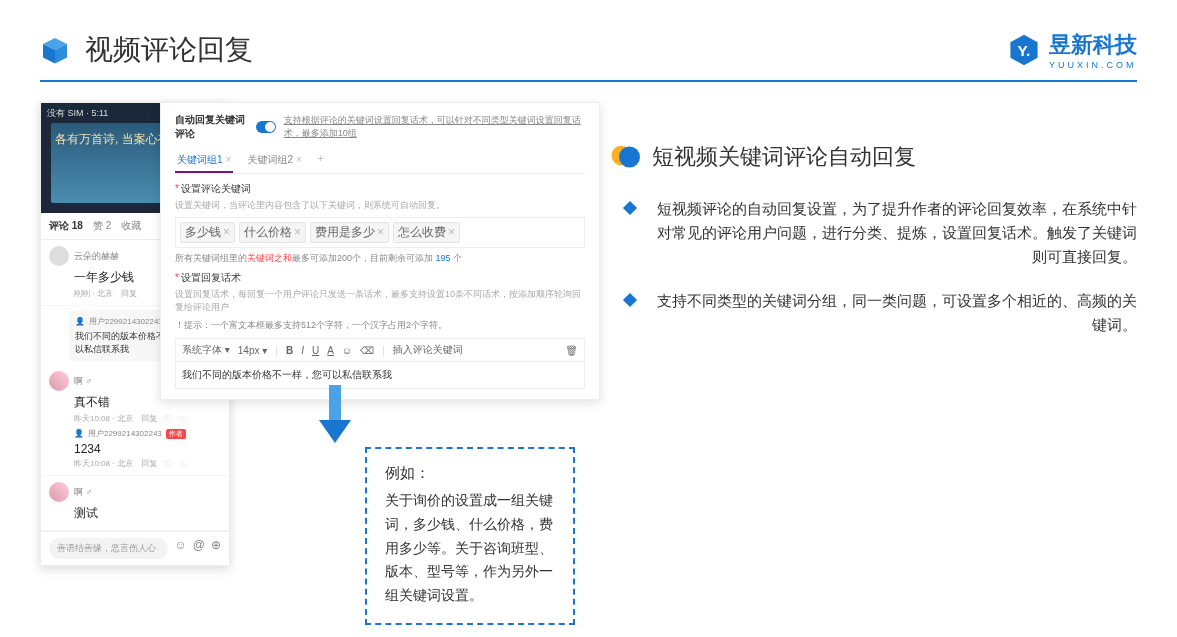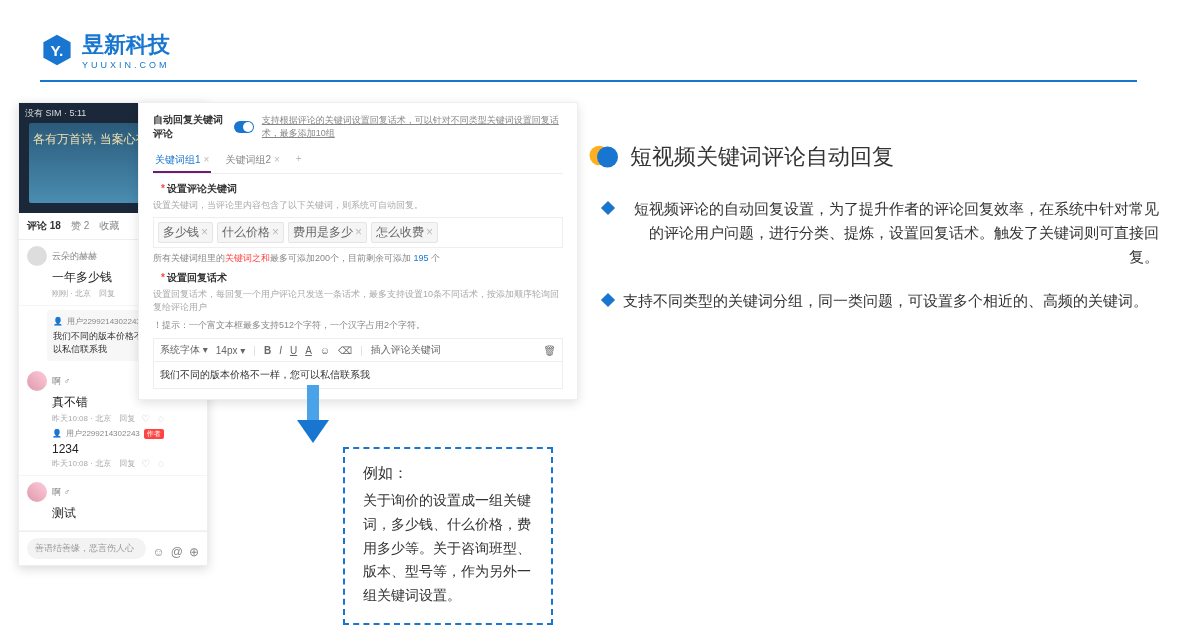--- a/index.html
+++ b/index.html
@@ -8,21 +8,21 @@
 .header { display: flex; align-items: center; justify-content: space-between; padding: 30px 40px 10px 40px; }
 .header-left { display: flex; align-items: center; gap: 15px; }
 .cube-icon { width: 30px; height: 30px; }
 .page-title { font-size: 28px; color: #333; font-weight: 400; }
 .logo-right { display: flex; align-items: center; gap: 8px; }
 .logo-text { color: #1876d0; }
 .logo-text .main { font-size: 22px; font-weight: bold; }
 .logo-text .sub { font-size: 9px; letter-spacing: 3px; color: #1876d0; }
 .hr-line { height: 2px; background: #1876d0; margin: 0 40px 20px 40px; }
 
-.content { display: flex; padding: 0 18px; gap: 30px; }
+.content { display: flex; padding: 0 40px; gap: 30px; }
 .left-col { flex: 0 0 540px; position: relative; }
 .right-col { flex: 1; padding-top: 40px; text-align: right; }
 
 .section-header { display: flex; align-items: center; gap: 12px; margin-bottom: 25px; }
 .section-icon { width: 30px; height: 30px; }
 .section-title { font-size: 22px; color: #333; }
 
 .bullet-item { display: flex; gap: 10px; margin-bottom: 20px; padding-left: 15px; }
 .bullet-diamond { width: 10px; height: 10px; background: #1876d0; transform: rotate(45deg); flex-shrink: 0; margin-top: 6px; }
 .bullet-text { font-size: 15px; color: #333; line-height: 1.6; }
@@ -40,37 +40,37 @@
 .avatar { width: 20px; height: 20px; border-radius: 50%; background: #ddd; flex-shrink: 0; }
 .avatar.img { background: linear-gradient(45deg,#d9a,#fcd); }
 .c-name { font-size: 9px; color: #888; }
 .c-text { font-size: 12px; color: #222; margin: 3px 0 2px 25px; }
 .c-meta { font-size: 8px; color: #aaa; margin-left: 25px; display: flex; gap: 6px; align-items: center; }
 .c-actions { float: right; color: #bbb; font-size: 10px; display: flex; gap: 8px; }
 .reply-bubble { margin: 4px 8px 4px 28px; background: #f7f7f7; border-radius: 4px; padding: 6px; }
 .rb-head { display: flex; align-items: center; gap: 4px; font-size: 8px; color: #888; }
 .badge { background: #f44; color: #fff; font-size: 7px; padding: 0 3px; border-radius: 2px; }
 .rb-text { font-size: 9px; color: #333; margin-top: 3px; line-height: 1.4; }
-.phone-input { padding: 6px 8px; display: flex; align-items: flex-end; gap: 6px; border-top: 1px solid #eee; }
+.phone-input { padding: 6px 8px; display: flex; align-items: flex-start; gap: 6px; border-top: 1px solid #eee; }
 .phone-input-box { flex: 1; background: #f3f3f3; border-radius: 12px; padding: 4px 8px; font-size: 9px; color: #999; }
 .phone-input-ic { color: #888; font-size: 12px; }
 
 
 .panel { position: absolute; top: 0; left: 120px; width: 440px; background: #fff; border: 1px solid #eee; box-shadow: 0 3px 10px rgba(0,0,0,.12); padding: 10px 14px; font-size: 10px; color: #555; z-index: 2; }
 .panel-row1 { display: flex; align-items: center; gap: 8px; margin-bottom: 8px; }
 .panel-title { font-weight: bold; color: #333; }
 .toggle { width: 24px; height: 12px; background: #1876d0; border-radius: 6px; position: relative; }
 .toggle::after { content: ''; position: absolute; right: 1px; top: 1px; width: 10px; height: 10px; background: #fff; border-radius: 50%; }
 .panel-desc { font-size: 9px; color: #888; text-decoration: underline; }
 .tabs2 { display: flex; gap: 12px; border-bottom: 1px solid #eee; margin-bottom: 8px; }
 .tab2 { padding: 4px 2px; font-size: 10px; color: #888; }
 .tab2.active { color: #1876d0; border-bottom: 2px solid #701a75; }
 .tab2 .x { margin-left: 3px; color: #bbb; }
 .tab-add { color: #bbb; }
-.label-row { font-size: 10px; color: #333; margin: 6px 8px 3px; font-weight: bold; }
+.label-row { font-size: 10px; color: #333; margin: 6px 0 3px; }
 .req::before { content: '*'; color: #f44; margin-right: 2px; }
 .sub-desc { font-size: 9px; color: #aaa; margin-bottom: 5px; }
 .tags { border: 1px solid #eee; padding: 4px; display: flex; flex-wrap: wrap; gap: 4px; }
 .tag { background: #f5f5f5; border: 1px solid #e5e5e5; padding: 1px 4px; font-size: 12px; color: #666; border-radius: 2px; }
 .tag .x { color: #bbb; margin-left: 2px; }
 .hint { font-size: 9px; color: #888; margin-top: 4px; }
 .hint .red { color: #f44; }
 .hint .blue { color: #1876d0; }
 .toolbar { display: flex; align-items: center; gap: 8px; border: 1px solid #eee; padding: 4px 6px; margin-top: 6px; font-size: 10px; color: #666; }
 .tb-sep { color: #ddd; }
@@ -81,20 +81,28 @@
 
 
 .example { position: absolute; top: 345px; left: 325px; width: 210px; border: 2px dashed #1876d0; padding: 15px 18px; }
 .ex-title { font-size: 15px; color: #333; margin-bottom: 6px; }
 .ex-text { font-size: 14px; color: #333; line-height: 1.7; }
 </style>
 </head>
 <body>
 
 <div class="header">
+  <div class="header-left">
+    <svg class="cube-icon" viewBox="0 0 40 40">
+      <polygon points="20,4 36,12 20,20 4,12" fill="#4aa3e8"></polygon>
+      <polygon points="4,12 20,20 20,38 4,30" fill="#1876d0"></polygon>
+      <polygon points="36,12 20,20 20,38 36,30" fill="#2d8ddd"></polygon>
+    </svg>
+    <div class="page-title">视频评论回复</div>
+  </div>
   <div class="logo-right">
     <svg width="34" height="34" viewBox="0 0 40 40">
       <polygon points="20,2 36,11 36,29 20,38 4,29 4,11" fill="#1876d0"></polygon>
       <text x="20" y="27" text-anchor="middle" fill="#fff" font-size="18" font-weight="bold">Y.</text>
     </svg>
     <div class="logo-text">
       <div class="main">昱新科技</div>
       <div class="sub">YUUXIN.COM</div>
     </div>
   </div>

